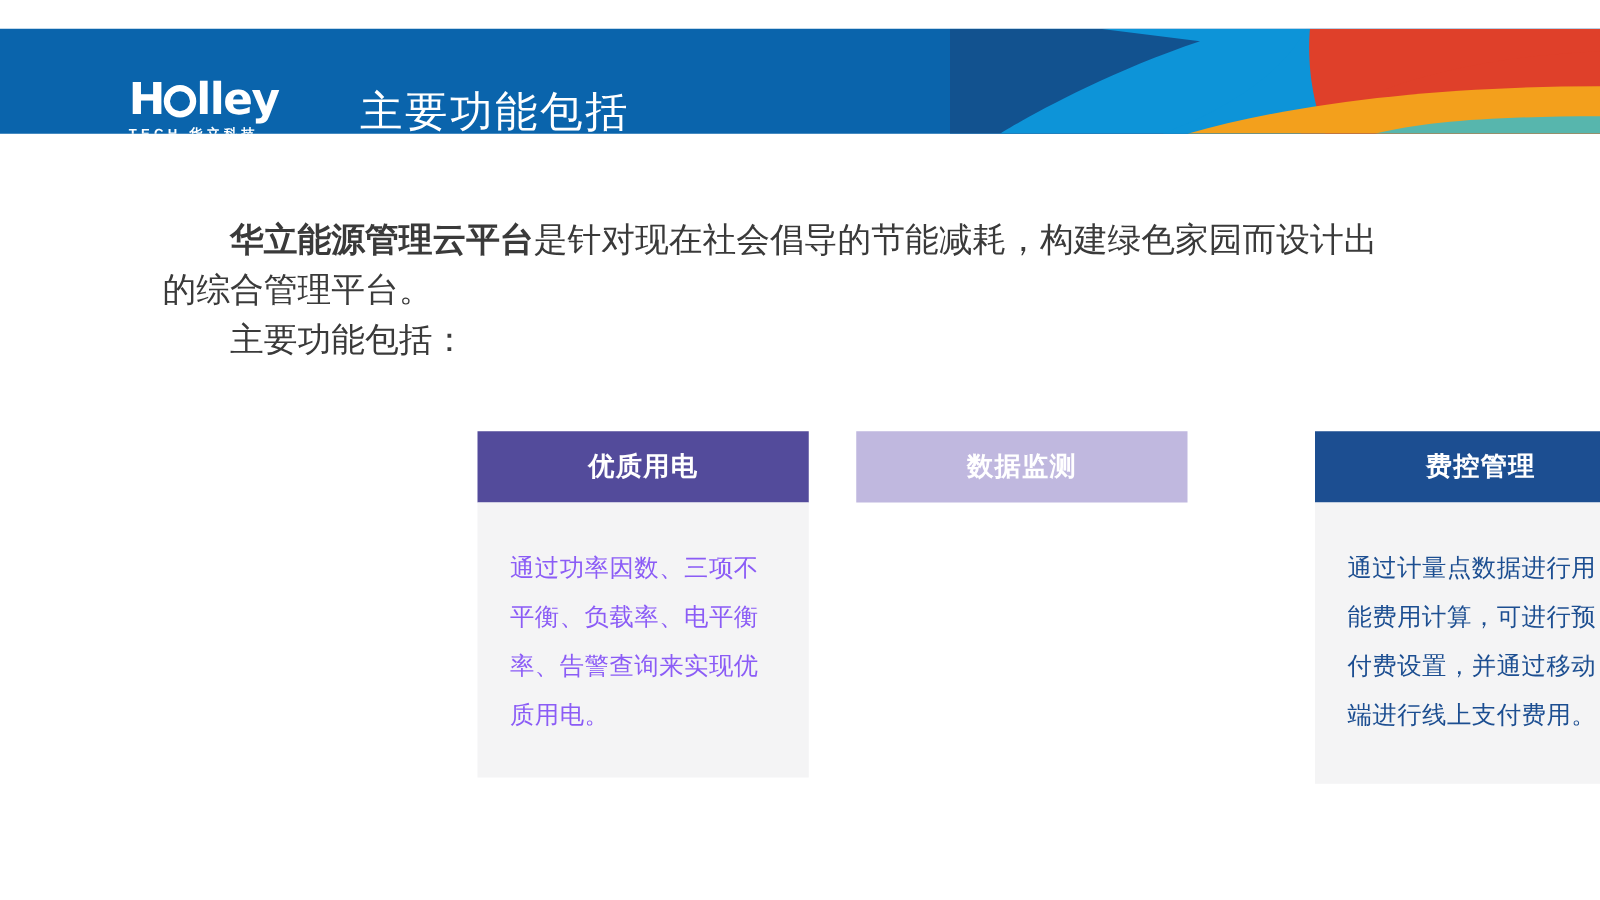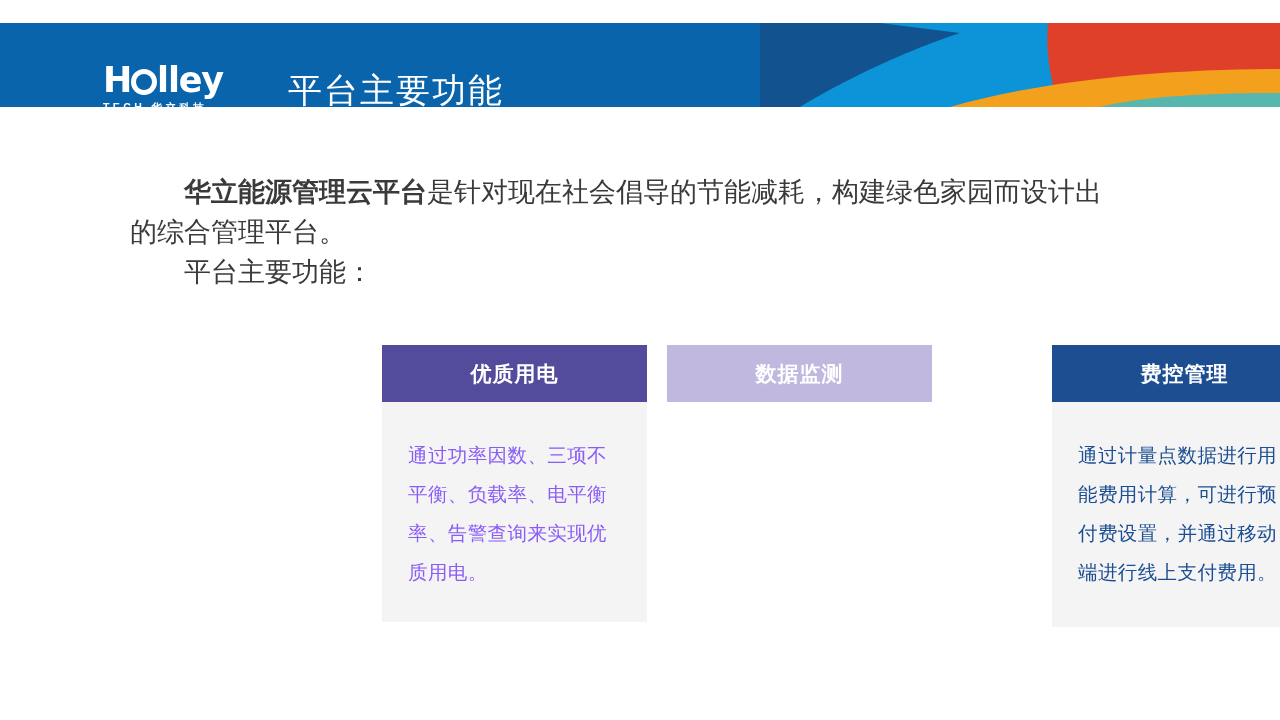--- a/index.html
+++ b/index.html
@@ -118,21 +118,21 @@
   .card-body .txt { display: block; }
 
   #card-1 { left: 57px; }
   #card-1 .card-head { background: #3f96c8; }
   #card-1 .card-body { height: 220px; color: #6fa8cc; }
 
   #card-2 { left: 382px; }
   #card-2 .card-head { background: #534b9b; }
   #card-2 .card-body { height: 220px; color: #8b5cf6; }
 
-  #card-3 { left: 667px; }
+  #card-3 { left: 685px; }
   #card-3 .card-head { background: #c0b8df; }
   #card-3 .card-body { height: 265px; color: #c5c0d8; }
 
   #card-4 { left: 1052px; }
   #card-4 .card-head { background: #1c4e91; }
   #card-4 .card-body { height: 225px; color: #1c4e91; }
 </style>
 </head>
 <body>
 
@@ -149,26 +149,26 @@
       <path d="M520,70 C440,70 380,74 340,84 L520,84 Z" fill="#57b6ad"></path>
     </svg>
 
     <div id="logo-block">
       <span id="logo-word">
         <span>H</span><span class="o-ring"></span><span>lley</span>
       </span>
       <span id="logo-sub">TECH 华立科技</span>
     </div>
 
-    <div id="slide-title">平台主要功能</div>
+    <div id="slide-title">主要功能包括</div>
   </div>
 
   <div id="intro">
     <p><span class="strong">华立能源管理云平台</span><span>是针对现在社会倡导的节能减耗，构建绿色家园而设计出的综合管理平台。</span></p>
-    <p>平台主要功能：</p>
+    <p>主要功能包括：</p>
   </div>
 
 
   <div class="card" id="card-2">
     <div class="card-head">优质用电</div>
     <div class="card-body">
       <span class="txt">通过功率因数、三项不平衡、负载率、电平衡率、告警查询来实现优质用电。</span>
     </div>
   </div>
 

